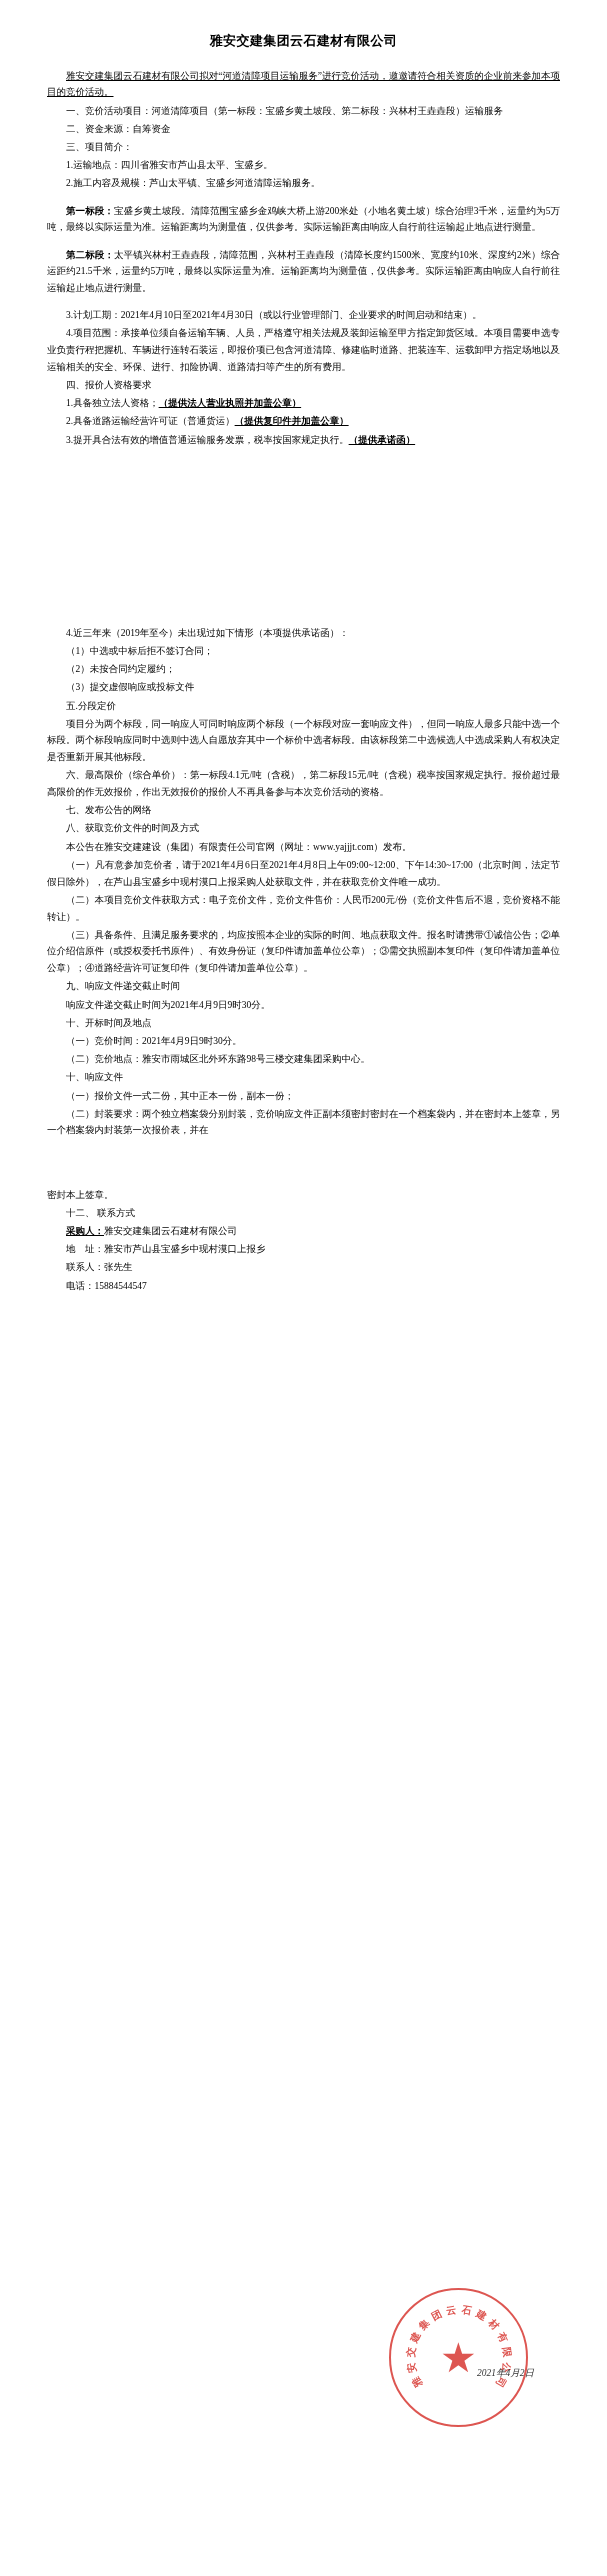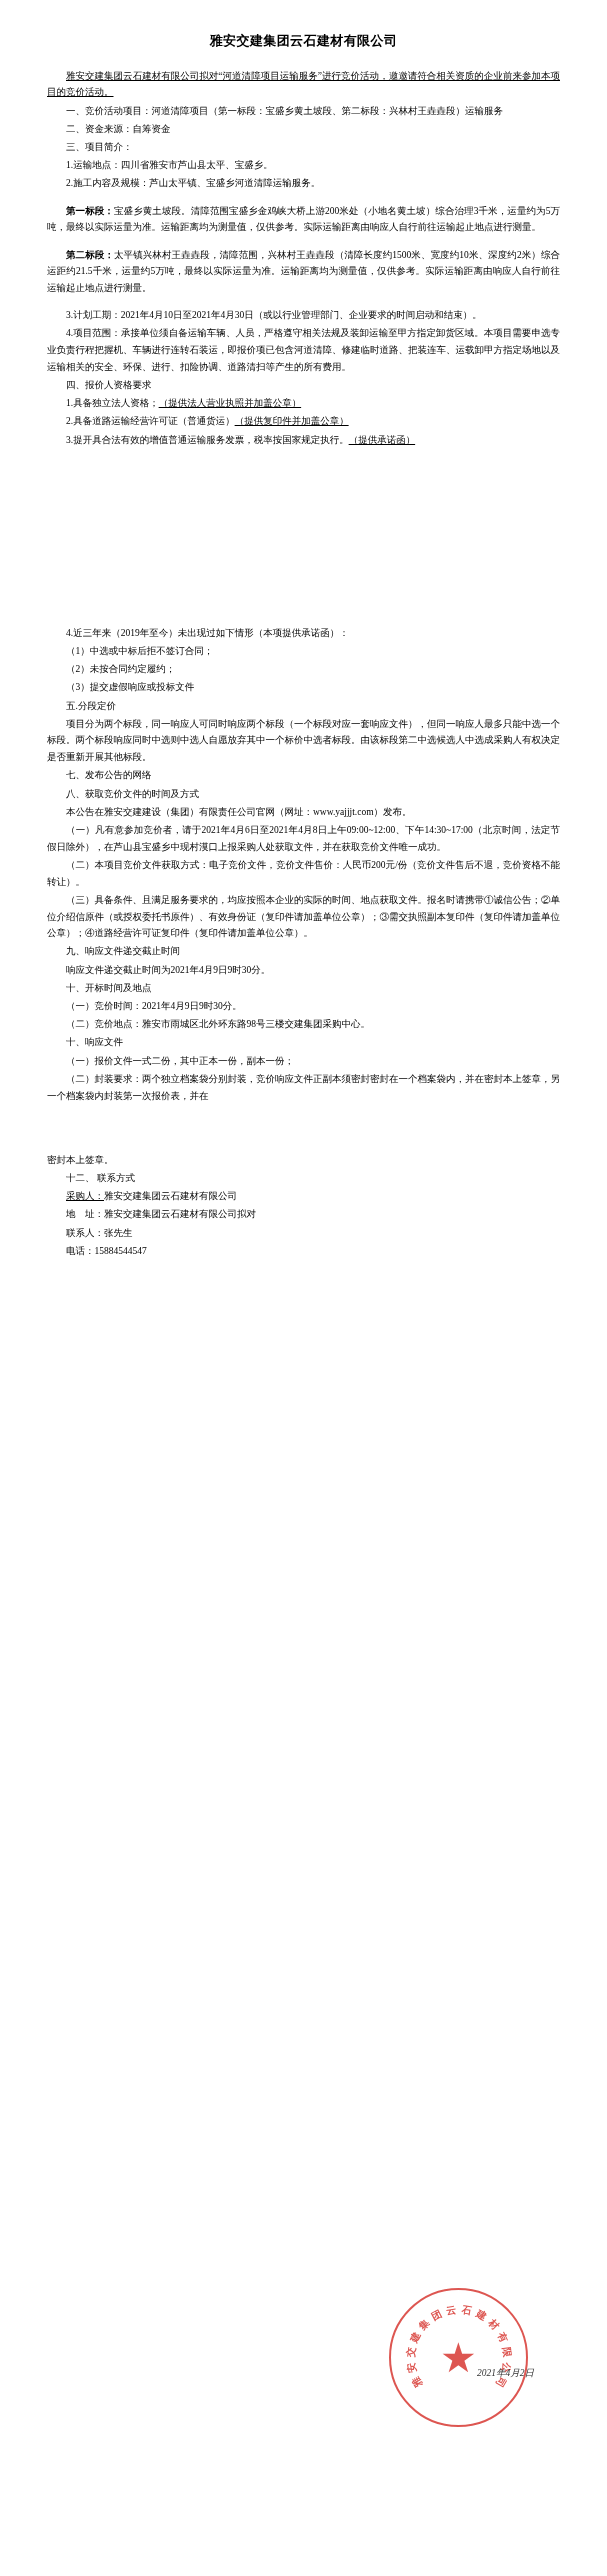--- a/index.html
+++ b/index.html
@@ -38,21 +38,21 @@
   }
   p {
     margin: 0 0 1.5px 0;
     text-indent: 0;
   }
   p.ind {
     text-indent: 2em;
   }
   .u { text-decoration: underline; }
   .b { font-weight: bold; }
-  .bu { font-weight: normal; text-decoration: underline; }
+  .bu { font-weight: bold; text-decoration: underline; }
   .spacer-block {
     height: 175px;
   }
   .gap-sm { height: 9px; }
   .gap-lg { height: 46px; }
   
   .seal {
     position: absolute;
     right: 79px;
     bottom: 149px;
@@ -138,20 +138,21 @@
     <div class="spacer-block"></div>
 
     <p class="ind">4.近三年来（2019年至今）未出现过如下情形（本项提供承诺函）：</p>
     <p class="ind">（1）中选或中标后拒不签订合同；</p>
     <p class="ind">（2）未按合同约定履约；</p>
     <p class="ind">（3）提交虚假响应或投标文件</p>
     <p class="ind">五.分段定价</p>
 
     <p class="ind">项目分为两个标段，同一响应人可同时响应两个标段（一个标段对应一套响应文件），但同一响应人最多只能中选一个标段。两个标段响应同时中选则中选人自愿放弃其中一个标价中选者标段。由该标段第二中选候选人中选成采购人有权决定是否重新开展其他标段。</p>
 
+    <p class="ind"><span>六、最高限价（综合单价）：第一标段4.1元/吨（含税），第二标段15元/吨（含税）税率按国家规定执行。报价超过最高限价的作无效报价，作出无效报价的报价人不再具备参与本次竞价活动的资格。</span></p>
 
     <p class="ind">七、发布公告的网络</p>
     <p class="ind">八、获取竞价文件的时间及方式</p>
 
     <p class="ind">本公告在雅安交建建设（集团）有限责任公司官网（网址：www.yajjjt.com）发布。</p>
     <p class="ind">（一）凡有意参加竞价者，请于2021年4月6日至2021年4月8日上午09:00~12:00、下午14:30~17:00（北京时间，法定节假日除外），在芦山县宝盛乡中现村漠口上报采购人处获取文件，并在获取竞价文件唯一成功。</p>
     <p class="ind">（二）本项目竞价文件获取方式：电子竞价文件，竞价文件售价：人民币200元/份（竞价文件售后不退，竞价资格不能转让）。</p>
     <p class="ind">（三）具备条件、且满足服务要求的，均应按照本企业的实际的时间、地点获取文件。报名时请携带①诚信公告；②单位介绍信原件（或授权委托书原件）、有效身份证（复印件请加盖单位公章）；③需交执照副本复印件（复印件请加盖单位公章）；④道路经营许可证复印件（复印件请加盖单位公章）。</p>
 
     <p class="ind">九、响应文件递交截止时间</p>
@@ -164,21 +165,21 @@
     <p class="ind">十、响应文件</p>
     <p class="ind">（一）报价文件一式二份，其中正本一份，副本一份；</p>
     <p class="ind">（二）封装要求：两个独立档案袋分别封装，竞价响应文件正副本须密封密封在一个档案袋内，并在密封本上签章，另一个档案袋内封装第一次报价表，并在</p>
 
     <div class="gap-lg"></div>
 
     <p>密封本上签章。</p>
 
     <p class="ind">十二、 联系方式</p>
     <p class="ind"><span class="bu">采购人：</span><span>雅安交建集团云石建材有限公司</span></p>
-    <p class="ind"><span>地　址：</span><span>雅安交建集团云石建材有限公司拟对</span></p>
+    <p class="ind"><span>地　址：</span><span>雅安市芦山县宝盛乡中现村漠口上报乡</span></p>
     <p class="ind"><span>联系人：</span><span>张先生</span></p>
     <p class="ind"><span>电话：</span><span>15884544547</span></p>
 
   </div>
 
   <div class="seal">
     <div class="seal-text">
         <span style="transform: rotate(-120deg) translate(-50%, -55px);">雅</span>
         <span style="transform: rotate(-101.538deg) translate(-50%, -55px);">安</span>
         <span style="transform: rotate(-83.0769deg) translate(-50%, -55px);">交</span>

